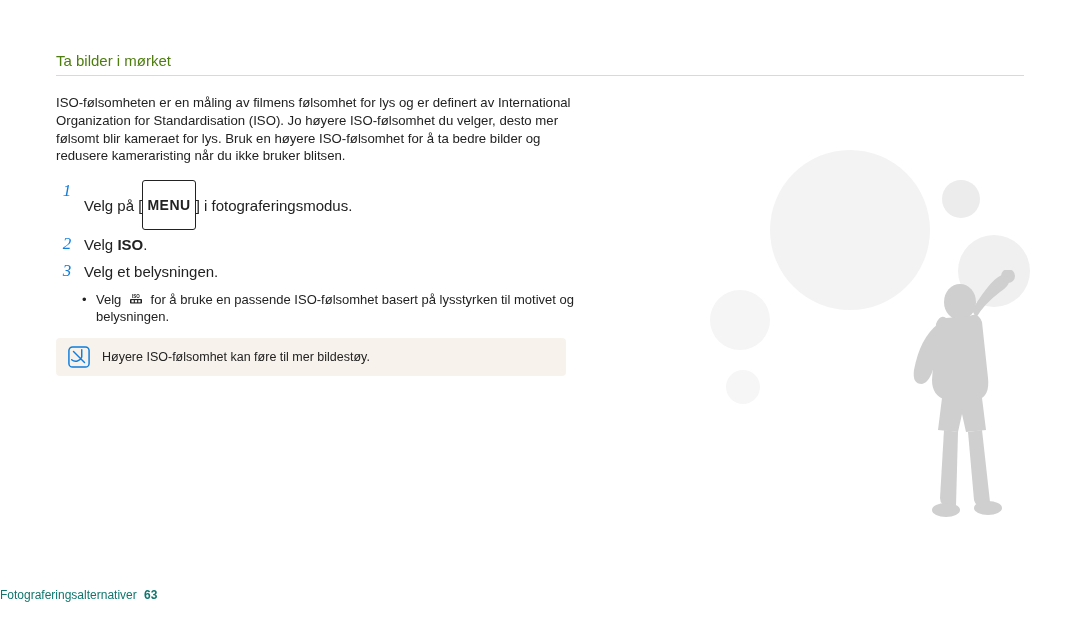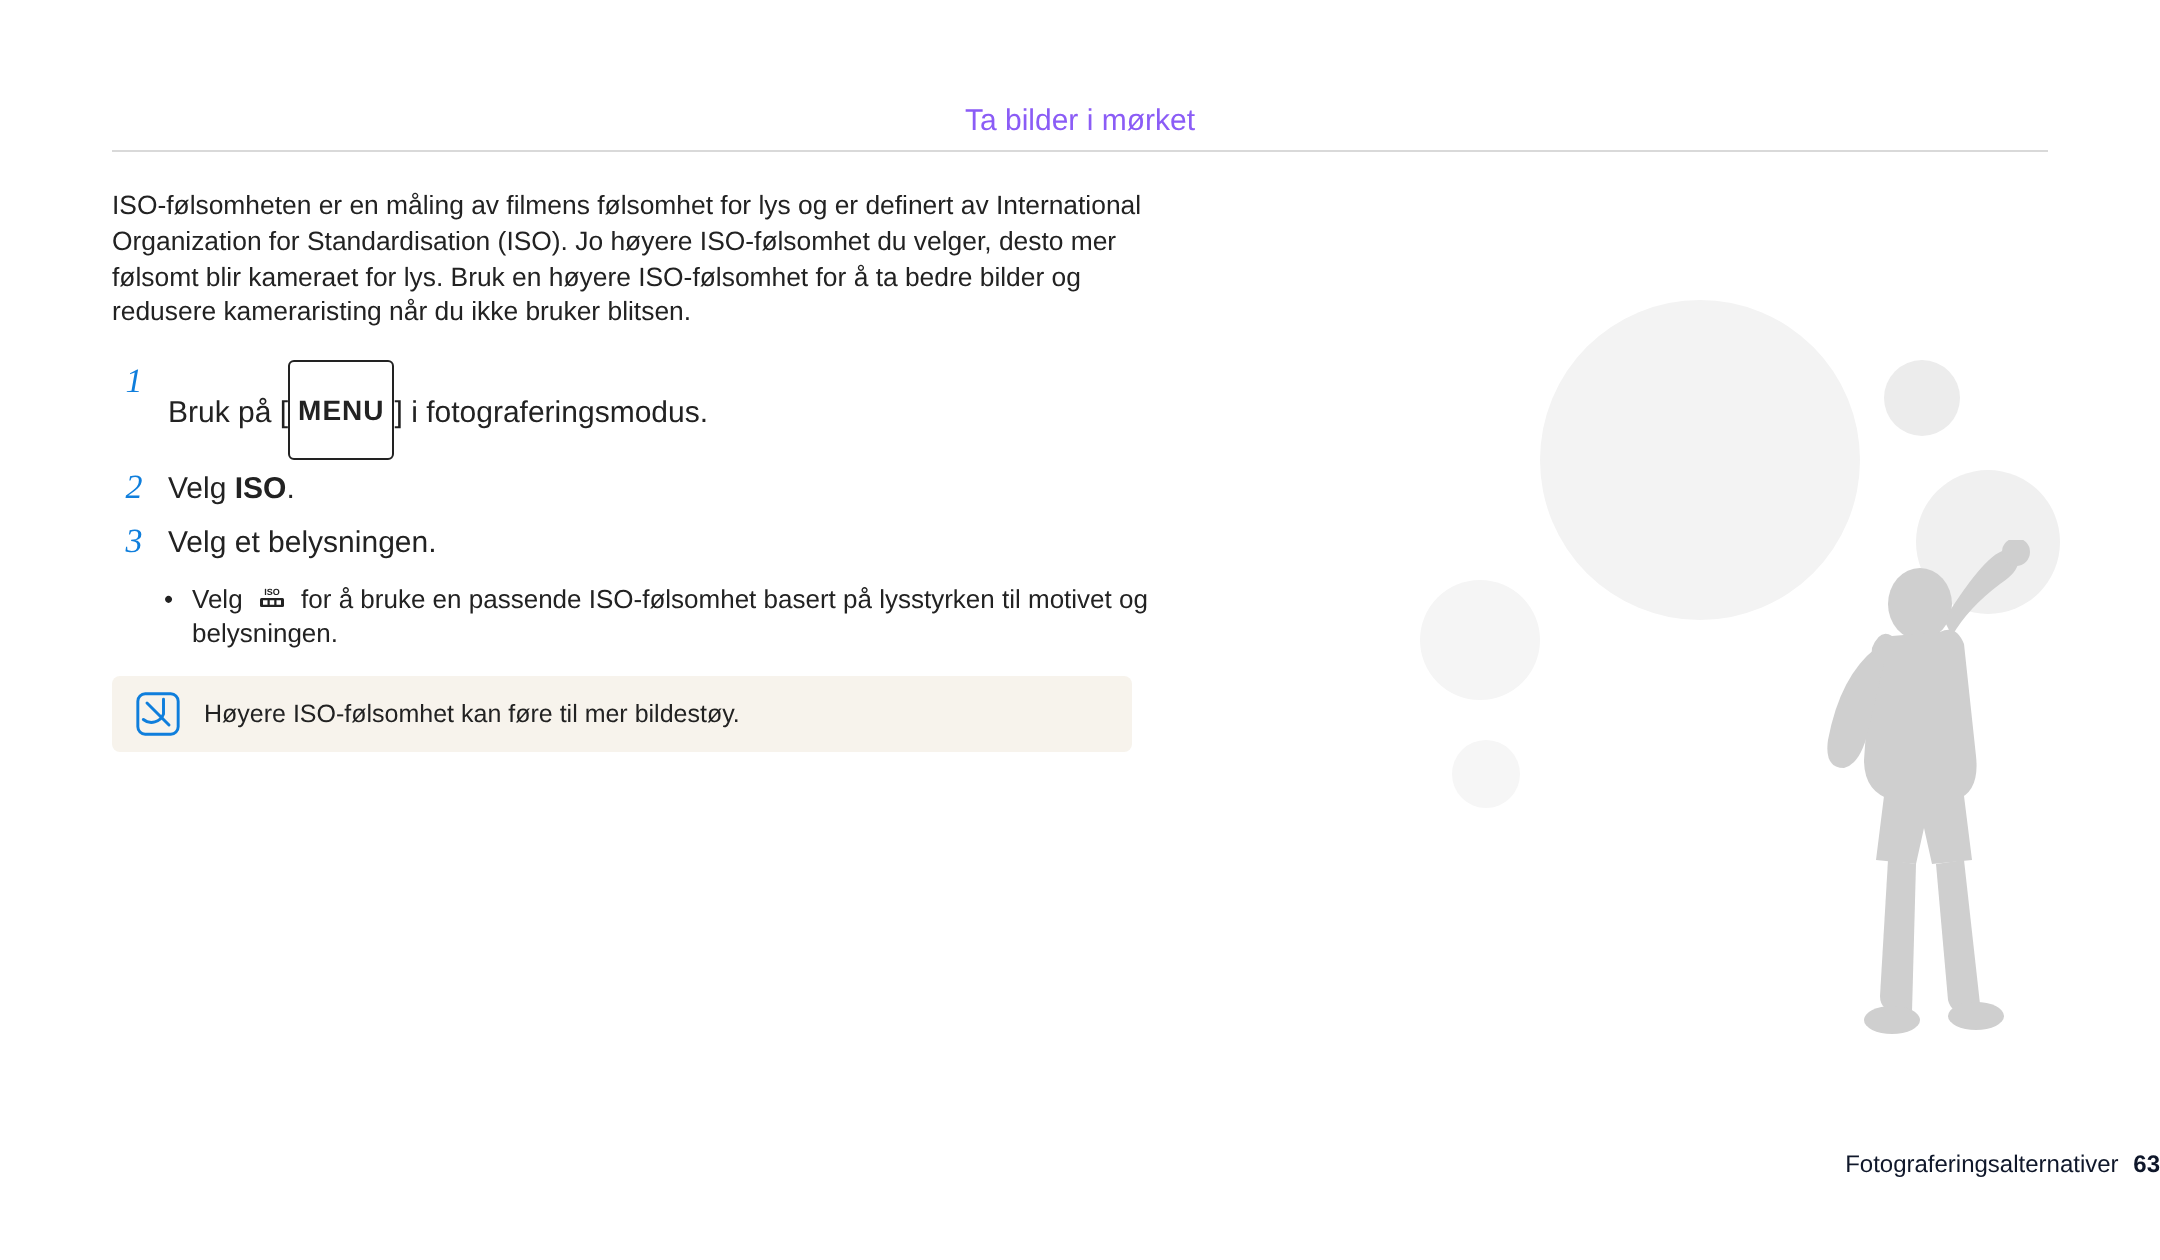--- a/index.html
+++ b/index.html
@@ -15,24 +15,23 @@
   }
   .page {
     padding: 52px 56px 40px 56px;
     box-sizing: border-box;
     width: 100%;
     height: 100%;
     position: relative;
   }
   .breadcrumb {
     font-size: 15px;
-    color: #8b5cf6;
+    color: #4d7c0f;
     font-weight: 400;
     margin-bottom: 6px;
-    text-align: center;
   }
   .hr {
     border: none;
     border-top: 1px solid #d9d9d9;
     margin: 6px 0 18px 0;
   }
   .heading {
     color: #0f7edc;
     font-size: 19px;
     font-weight: 700;
@@ -129,26 +128,26 @@
     height: 22px;
     flex-shrink: 0;
     margin-right: 12px;
   }
   .note-text {
     font-size: 12.5px;
     color: #222;
   }
   .footer {
     position: absolute;
-    bottom: 41px;
+    bottom: 28px;
     left: 0;
     right: 0;
-    text-align: right;
+    text-align: left;
     font-size: 12px;
-    color: #0f172a;
+    color: #0f766e;
   }
   .footer .pgnum { font-weight: 700; margin-left: 4px;}
   
   .illustration {
     position: absolute;
     right: 20px;
     top: 140px;
     width: 410px;
     height: 380px;
     pointer-events: none;
@@ -174,21 +173,21 @@
   <div class="breadcrumb">Ta bilder i mørket</div>
   <hr class="hr">
 
   <div class="content-col">
     <p class="intro">ISO-følsomheten er en måling av filmens følsomhet for lys og er definert av International Organization for Standardisation (ISO). Jo høyere ISO-følsomhet du velger, desto mer følsomt blir kameraet for lys. Bruk en høyere ISO-følsomhet for å ta bedre bilder og redusere kameraristing når du ikke bruker blitsen.</p>
 
     <ol class="steps">
       <li>
         <span class="step-num">1</span>
         <span class="step-body">
-          <span>Bruk på [</span><span class="menu-chip">MENU</span><span>] i fotograferingsmodus.</span>
+          <span>Velg på [</span><span class="menu-chip">MENU</span><span>] i fotograferingsmodus.</span>
         </span>
       </li>
       <li>
         <span class="step-num">2</span>
         <span class="step-body">
           <span>Velg </span><span class="bold">ISO</span><span>.</span>
         </span>
       </li>
       <li>
         <span class="step-num">3</span>

